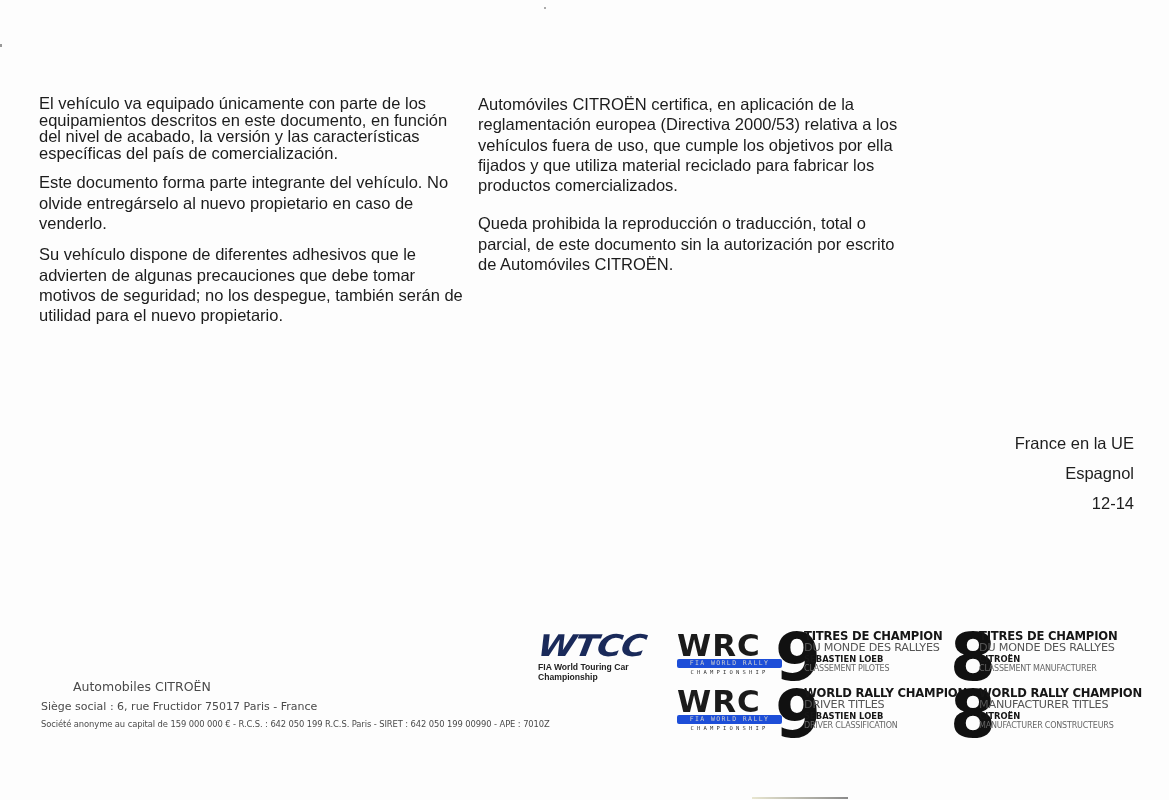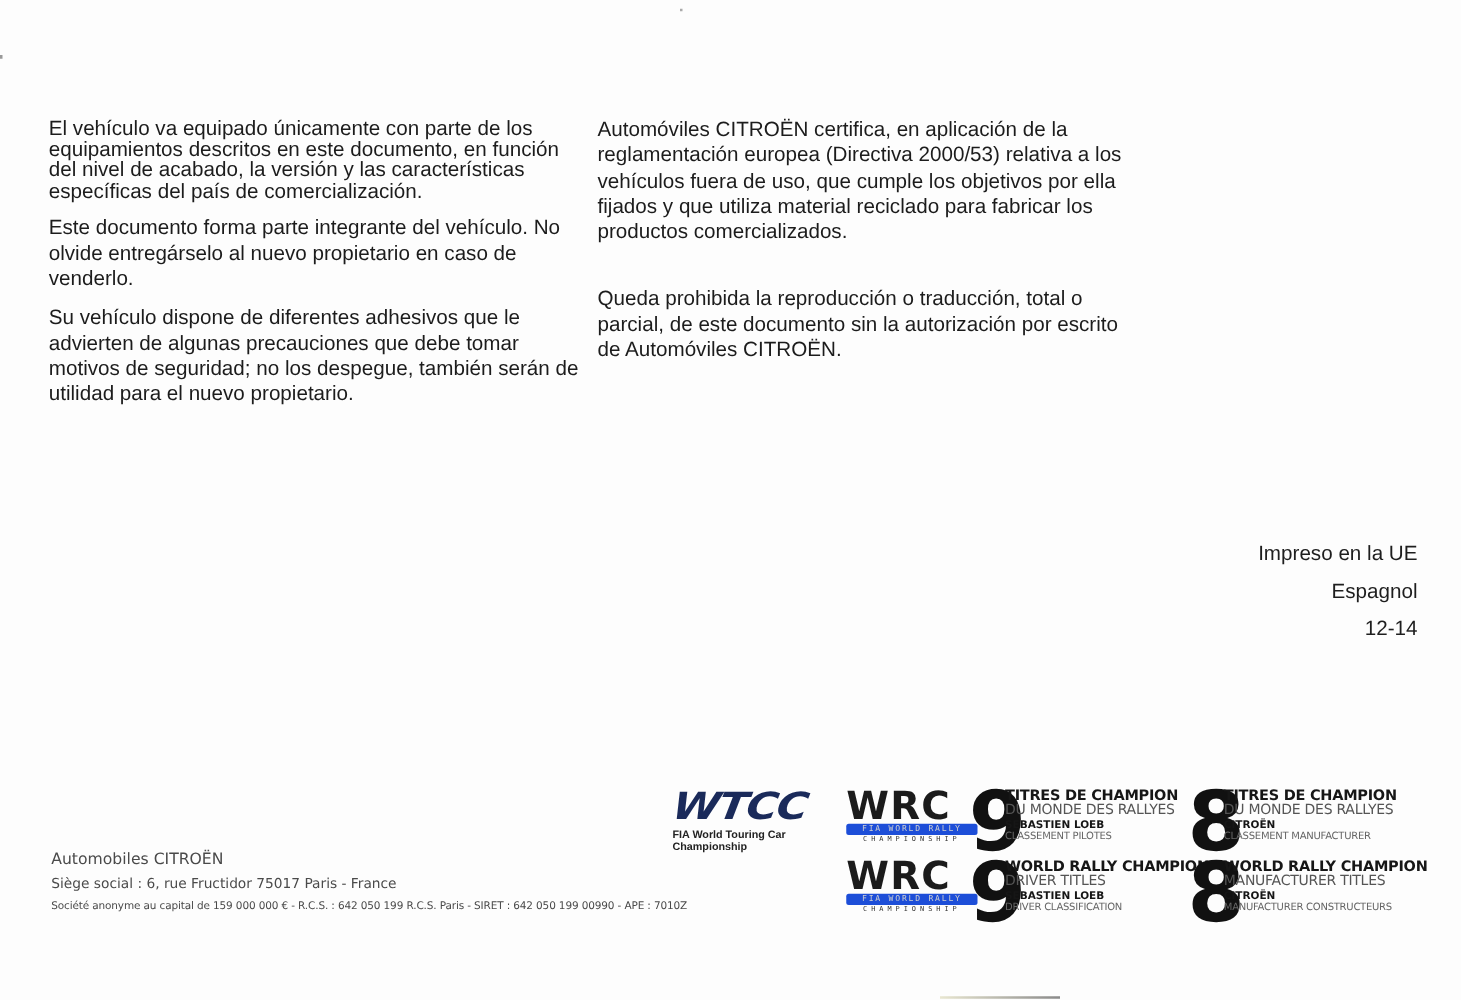--- a/index.html
+++ b/index.html
@@ -25,21 +25,21 @@
   #print-info {
     position: absolute; right: 35px; top: 428px;
     text-align: right; font-size: 16.5px; line-height: 30px; color: #1e1e1e;
   }
 
   #address {
     position: absolute; left: 41px; top: 677px;
     font-family: "DejaVu Sans", sans-serif;
     color: #4a4a4a;
   }
-  #address .company { font-size: 12.5px; line-height: 20px; }
+  #address .company { font-size: 12.5px; line-height: 20px; margin-left: 32px; }
   #address .line { font-size: 11px; line-height: 19px; }
   #address .legal { font-size: 8.4px; line-height: 16px; letter-spacing: -0.1px; }
 
   
   #wtcc { position: absolute; left: 538px; top: 632px; width: 110px; }
   #wtcc .mark {
     font-family: "DejaVu Sans", sans-serif; font-weight: bold; font-style: italic;
     font-size: 30px; line-height: 28px; color: #1a2a5a; letter-spacing: -1px;
     transform: scaleX(1.15) skewX(-8deg); transform-origin: left center;
   }
@@ -93,26 +93,26 @@
 
 <div class="page">
 
   <div id="col-left" class="col">
     <p class="tight">El vehículo va equipado únicamente con parte de los equipamientos descritos en este documento, en función del nivel de acabado, la versión y las características específicas del país de comercialización.</p>
     <p>Este documento forma parte integrante del vehículo. No olvide entregárselo al nuevo propietario en caso de venderlo.</p>
     <p>Su vehículo dispone de diferentes adhesivos que le advierten de algunas precauciones que debe tomar motivos de seguridad; no los despegue, también serán de utilidad para el nuevo propietario.</p>
   </div>
 
   <div id="col-right" class="col">
-    <p style="margin-bottom:34px">Automóviles CITROËN certifica, en aplicación de la reglamentación europea (Directiva 2000/53) relativa a los vehículos fuera de uso, que cumple los objetivos por ella fijados y que utiliza material reciclado para fabricar los productos comercializados.</p>
+    <p style="margin-bottom:18px">Automóviles CITROËN certifica, en aplicación de la reglamentación europea (Directiva 2000/53) relativa a los vehículos fuera de uso, que cumple los objetivos por ella fijados y que utiliza material reciclado para fabricar los productos comercializados.</p>
     <p style="margin-bottom:18px">Queda prohibida la reproducción o traducción, total o parcial, de este documento sin la autorización por escrito de Automóviles CITROËN.</p>
   </div>
 
   <div id="print-info">
-    <div>Impreso en la UE</div>
+    <div>France en la UE</div>
     <div>Espagnol</div>
     <div>12-14</div>
   </div>
 
   <div id="address">
     <div class="company">Automobiles CITROËN</div>
     <div class="line">Siège social : 6, rue Fructidor 75017 Paris - France</div>
     <div class="legal">Société anonyme au capital de 159 000 000 € - R.C.S. : 642 050 199 R.C.S. Paris - SIRET : 642 050 199 00990 - APE : 7010Z</div>
   </div>
 

